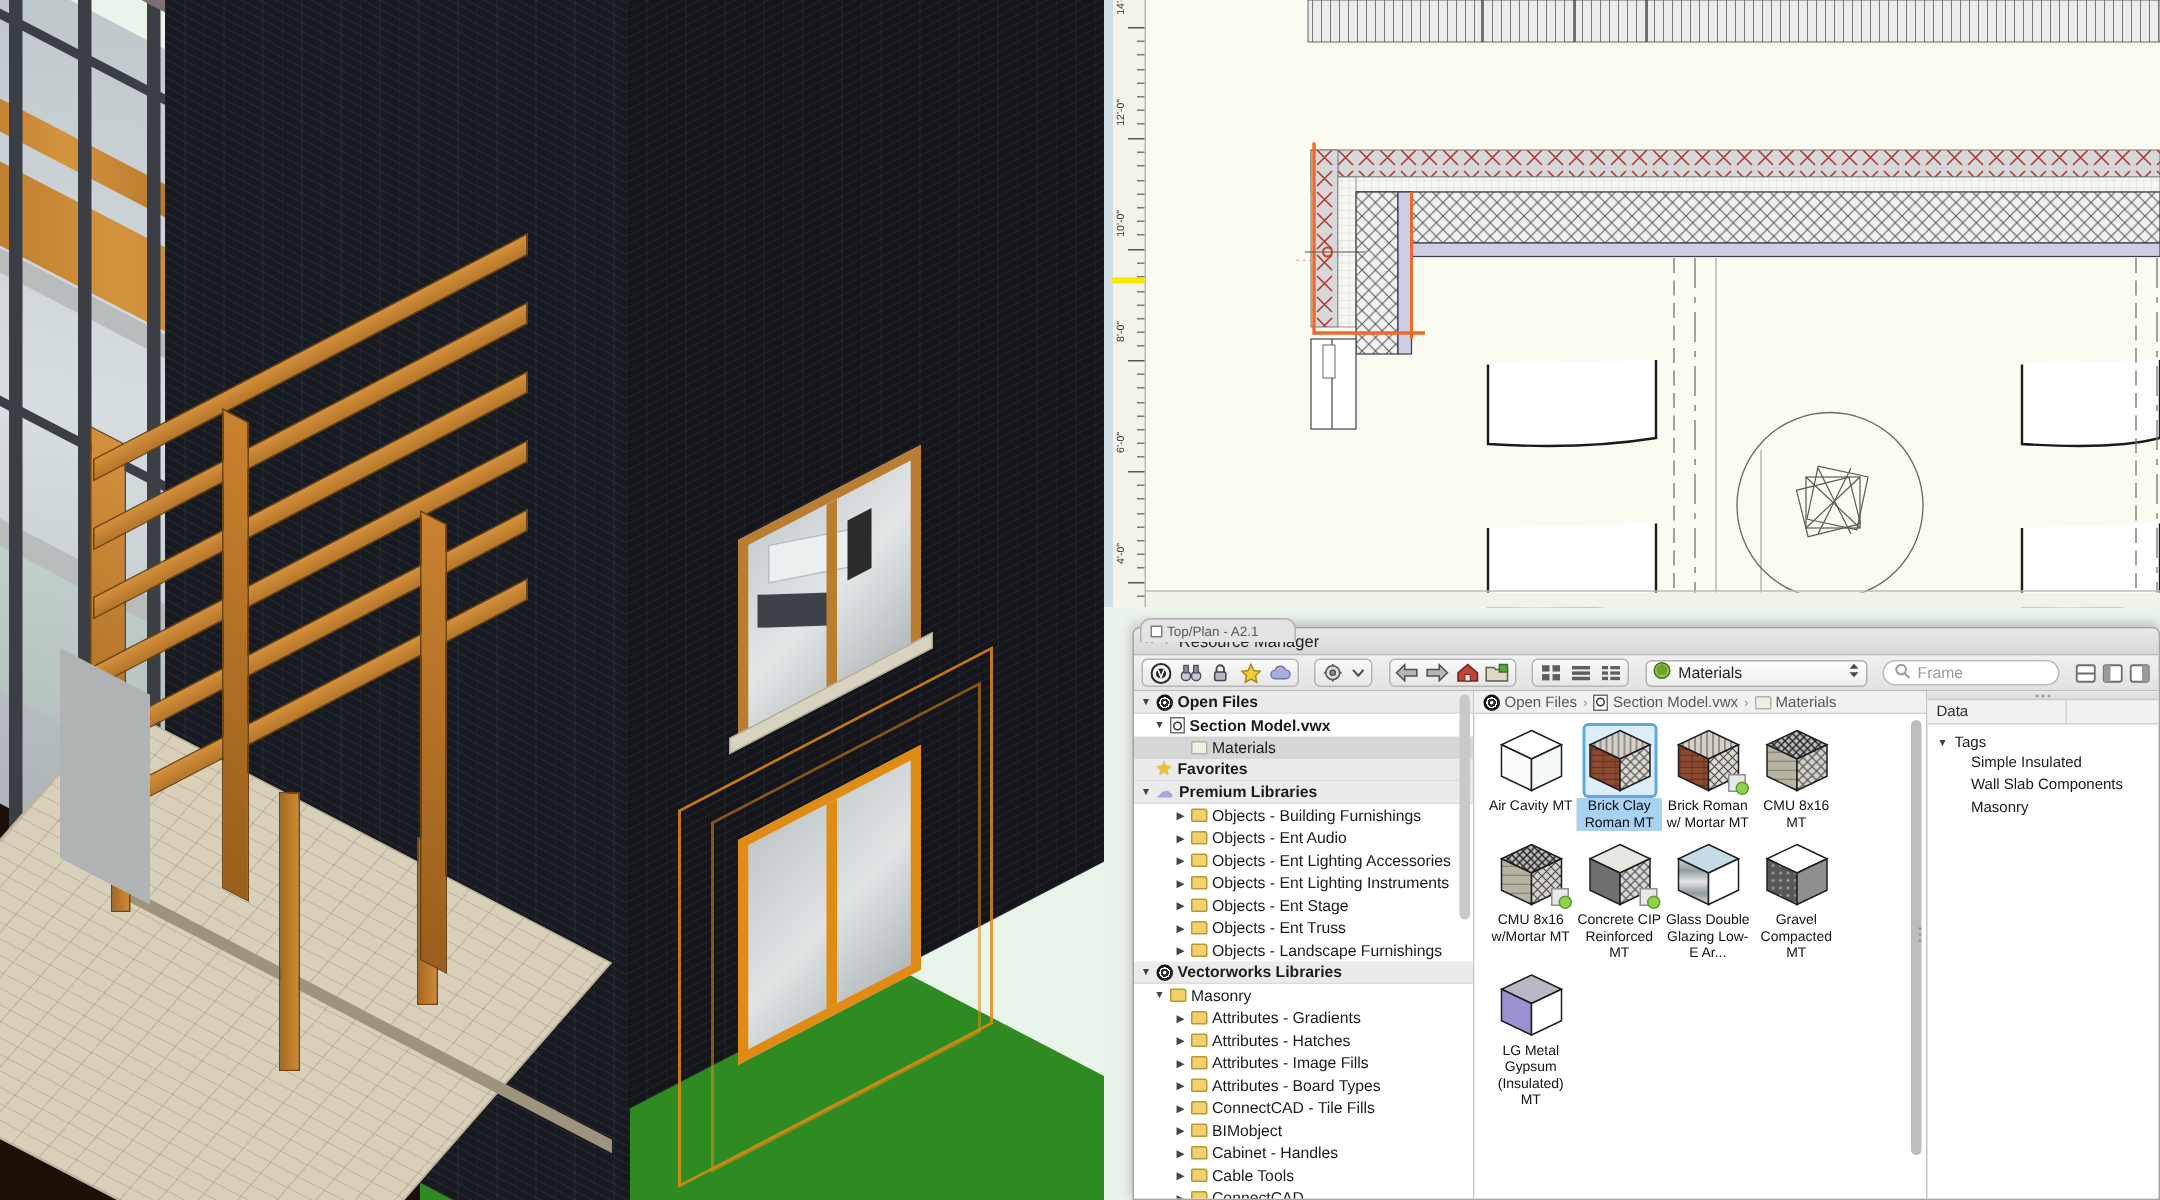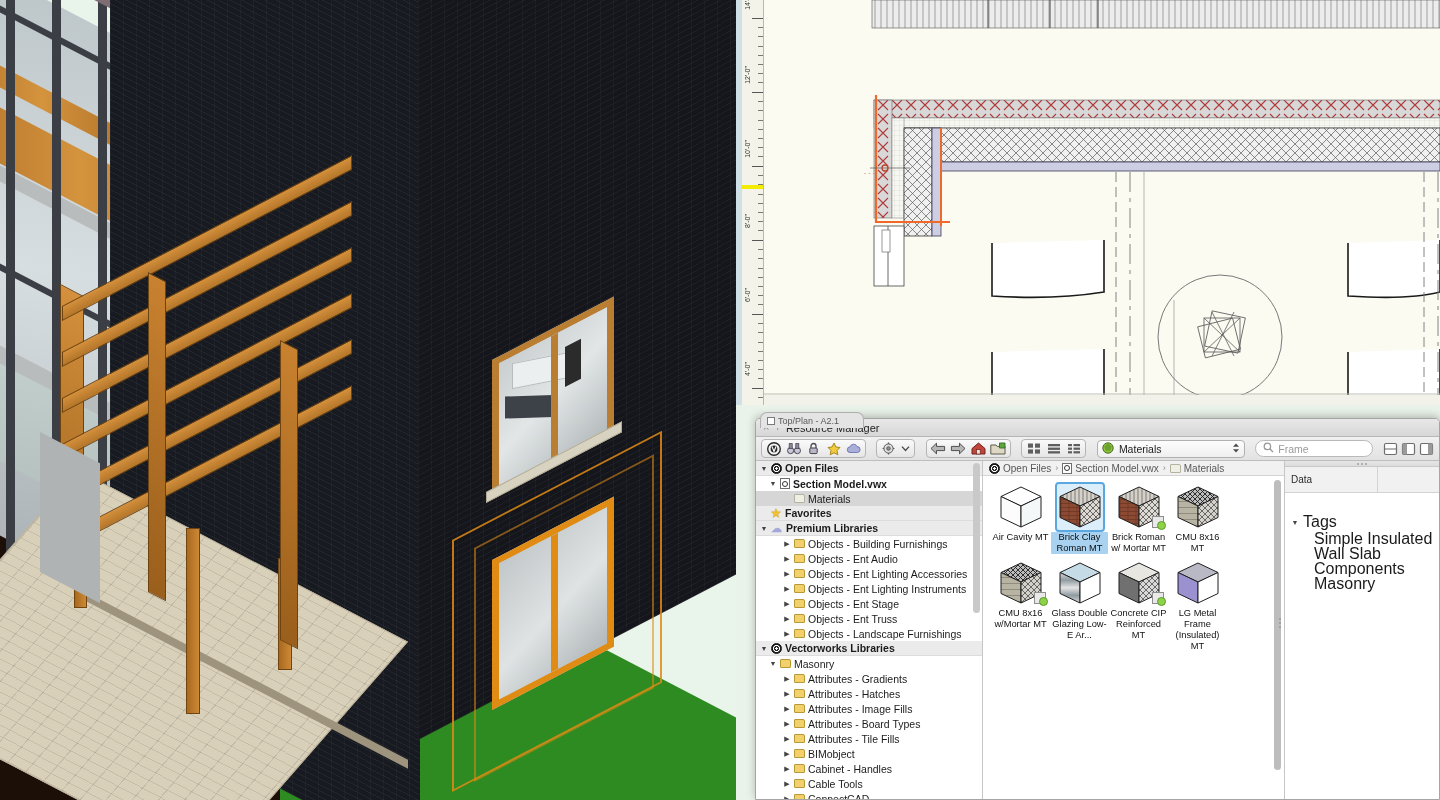--- a/index.html
+++ b/index.html
@@ -267,28 +267,28 @@
     display:flex; flex-direction:column; align-items:center; justify-content:center; gap:2px;
   }
   .splitter-dots i { width:2px; height:2px; background:#9a9a9a; border-radius:50%; }
 
   
   #rm-right {
     width:155px; background:#fff; border-left:1px solid #c6c6c6;
     display:flex; flex-direction:column;
   }
   #data-header {
-    height:26px; background:#f1f1f1; border-bottom:1px solid #d3d3d3;
+    height:16px; background:#f1f1f1; border-bottom:1px solid #d3d3d3;
     display:flex; align-items:center; font-size:10px; color:#2a2a2a; padding-left:6px;
     position:relative;
   }
   #data-header::after {
     content:""; position:absolute; left:92px; top:0; bottom:0; width:1px; background:#d3d3d3;
   }
-  .tag-group { padding:20px 0 0 6px; font-size:16px; color:#1a1a1a; }
+  .tag-group { padding:7px 0 0 6px; font-size:10px; color:#1a1a1a; }
   .tag-head { display:flex; align-items:center; gap:4px; }
   .tag-item { padding-left:23px; line-height:15px; }
   .hgrip {
     position:absolute; left:50%; transform:translateX(-50%); top:0; height:5px;
     display:flex; gap:2px; align-items:center;
   }
   .hgrip i { width:2px; height:2px; background:#a0a0a0; border-radius:50%; }
   .panel-top-strip {
     height:6px; background:linear-gradient(180deg,#e6e6e6,#dcdcdc);
     border-bottom:1px solid #c9c9c9; position:relative;
@@ -757,21 +757,21 @@
               <span style="">Attributes - Image Fills</span>
             </div>
             <div class="tree-row ind2">
               <span class="tri closed"></span>
               <span class="folder"></span>
               <span style="">Attributes - Board Types</span>
             </div>
             <div class="tree-row ind2">
               <span class="tri closed"></span>
               <span class="folder"></span>
-              <span style="">Attributes - Tile Fills</span>
+              <span style="">ConnectCAD - Tile Fills</span>
             </div>
             <div class="tree-row ind2">
               <span class="tri closed"></span>
               <span class="folder"></span>
               <span style="">BIMobject</span>
             </div>
             <div class="tree-row ind2">
               <span class="tri closed"></span>
               <span class="folder"></span>
               <span style="">Cabinet - Handles</span>
@@ -909,63 +909,77 @@
                   </defs>
     <path d="M23 3 L43 12.5 L23 22 L3 12.5 Z" fill="url(#tmesh_4)" stroke="#1f1f1f" stroke-width="1"></path>
     <path d="M3 12.5 L23 22 L23 43 L3 33.5 Z" fill="url(#p_4_a)" stroke="#1f1f1f" stroke-width="1"></path>
     <path d="M43 12.5 L23 22 L23 43 L43 33.5 Z" fill="url(#mesh_4)" stroke="#1f1f1f" stroke-width="1"></path>
   </svg><span class="ovl-badge"></span></div>
         <div class="cell-label">CMU 8x16 w/Mortar MT</div>
       </div>
             <div class="cell">
         <div class="cube-wrap"><svg width="46" height="46" viewBox="0 0 46 46">
     <defs>
+                    <pattern id="p_6_a" width="7" height="7" patternUnits="userSpaceOnUse">
+                      <rect width="7" height="7" fill="#707070"></rect>
+                    </pattern>
+                    <pattern id="mesh_6" width="6" height="6" patternUnits="userSpaceOnUse">
+                      <rect width="6" height="6" fill="#d9d9d9"></rect>
+                      <path d="M0 0 L6 6 M6 0 L0 6" stroke="#4c4c4c" stroke-width=".8"></path>
+                    </pattern>
+                  </defs>
+    <path d="M23 3 L43 12.5 L23 22 L3 12.5 Z" fill="#e8e6e1" stroke="#1f1f1f" stroke-width="1"></path>
+    <path d="M3 12.5 L23 22 L23 43 L3 33.5 Z" fill="url(#p_6_a)" stroke="#1f1f1f" stroke-width="1"></path>
+    <path d="M43 12.5 L23 22 L23 43 L43 33.5 Z" fill="url(#mesh_6)" stroke="#1f1f1f" stroke-width="1"></path>
+  </svg><span class="ovl-badge"></span></div>
+        <div class="cell-label">Concrete CIP Reinforced MT</div>
+      </div>
+            <div class="cell">
+        <div class="cube-wrap"><svg width="46" height="46" viewBox="0 0 46 46">
+    <defs>
                     <linearGradient id="p_7_a" x1="0" y1="0" x2="0" y2="1">
                       <stop offset="0" stop-color="#d9d9d9"></stop>
                       <stop offset=".25" stop-color="#8f9ba1"></stop>
                       <stop offset=".5" stop-color="#e4e4e4"></stop>
                       <stop offset=".75" stop-color="#8f9ba1"></stop>
                       <stop offset="1" stop-color="#dadada"></stop>
                     </linearGradient>
                   </defs>
     <path d="M23 3 L43 12.5 L23 22 L3 12.5 Z" fill="#c5dce6" stroke="#1f1f1f" stroke-width="1"></path>
     <path d="M3 12.5 L23 22 L23 43 L3 33.5 Z" fill="url(#p_7_a)" stroke="#1f1f1f" stroke-width="1"></path>
     <path d="M43 12.5 L23 22 L23 43 L43 33.5 Z" fill="#ffffff" stroke="#1f1f1f" stroke-width="1"></path>
   </svg></div>
         <div class="cell-label">Glass Double Glazing Low-E Ar...</div>
       </div>
             <div class="cell">
         <div class="cube-wrap"><svg width="46" height="46" viewBox="0 0 46 46">
     <defs>
-                    <pattern id="p_6_a" width="7" height="7" patternUnits="userSpaceOnUse">
-                      <rect width="7" height="7" fill="#707070"></rect>
-                    </pattern>
-                    <pattern id="mesh_6" width="6" height="6" patternUnits="userSpaceOnUse">
-                      <rect width="6" height="6" fill="#d9d9d9"></rect>
-                      <path d="M0 0 L6 6 M6 0 L0 6" stroke="#4c4c4c" stroke-width=".8"></path>
+                    <pattern id="p_8_a" width="5" height="5" patternUnits="userSpaceOnUse">
+                      <rect width="5" height="5" fill="#575757"></rect>
+                      <circle cx="2" cy="2" r="1" fill="#9a9a9a"></circle>
                     </pattern>
                   </defs>
-    <path d="M23 3 L43 12.5 L23 22 L3 12.5 Z" fill="#e8e6e1" stroke="#1f1f1f" stroke-width="1"></path>
-    <path d="M3 12.5 L23 22 L23 43 L3 33.5 Z" fill="url(#p_6_a)" stroke="#1f1f1f" stroke-width="1"></path>
-    <path d="M43 12.5 L23 22 L23 43 L43 33.5 Z" fill="url(#mesh_6)" stroke="#1f1f1f" stroke-width="1"></path>
-  </svg><span class="ovl-badge"></span></div>
-        <div class="cell-label">Concrete CIP Reinforced MT</div>
+    <path d="M23 3 L43 12.5 L23 22 L3 12.5 Z" fill="#ffffff" stroke="#1f1f1f" stroke-width="1"></path>
+    <path d="M3 12.5 L23 22 L23 43 L3 33.5 Z" fill="url(#p_8_a)" stroke="#1f1f1f" stroke-width="1"></path>
+    <path d="M43 12.5 L23 22 L23 43 L43 33.5 Z" fill="#8f8f8f" stroke="#1f1f1f" stroke-width="1"></path>
+  </svg></div>
+        <div class="cell-label">Gravel Compacted MT</div>
       </div>
             <div class="cell">
         <div class="cube-wrap"><svg width="46" height="46" viewBox="0 0 46 46">
     <defs>
                     <pattern id="p_11_a" width="4" height="4" patternUnits="userSpaceOnUse">
                       <rect width="4" height="4" fill="#9b90d0"></rect>
                     </pattern>
                   </defs>
     <path d="M23 3 L43 12.5 L23 22 L3 12.5 Z" fill="#b9b9c6" stroke="#1f1f1f" stroke-width="1"></path>
     <path d="M3 12.5 L23 22 L23 43 L3 33.5 Z" fill="url(#p_11_a)" stroke="#1f1f1f" stroke-width="1"></path>
     <path d="M43 12.5 L23 22 L23 43 L43 33.5 Z" fill="#ffffff" stroke="#1f1f1f" stroke-width="1"></path>
   </svg></div>
-        <div class="cell-label">LG Metal Frame (Insulated) MT</div>
+        <div class="cell-label">LG Metal Gypsum (Insulated) MT</div>
       </div>
           <div id="grid-scroll"></div>
           <div class="splitter-dots">
               <i></i>
               <i></i>
               <i></i>
             </div>
         </div>
       </div>
 

